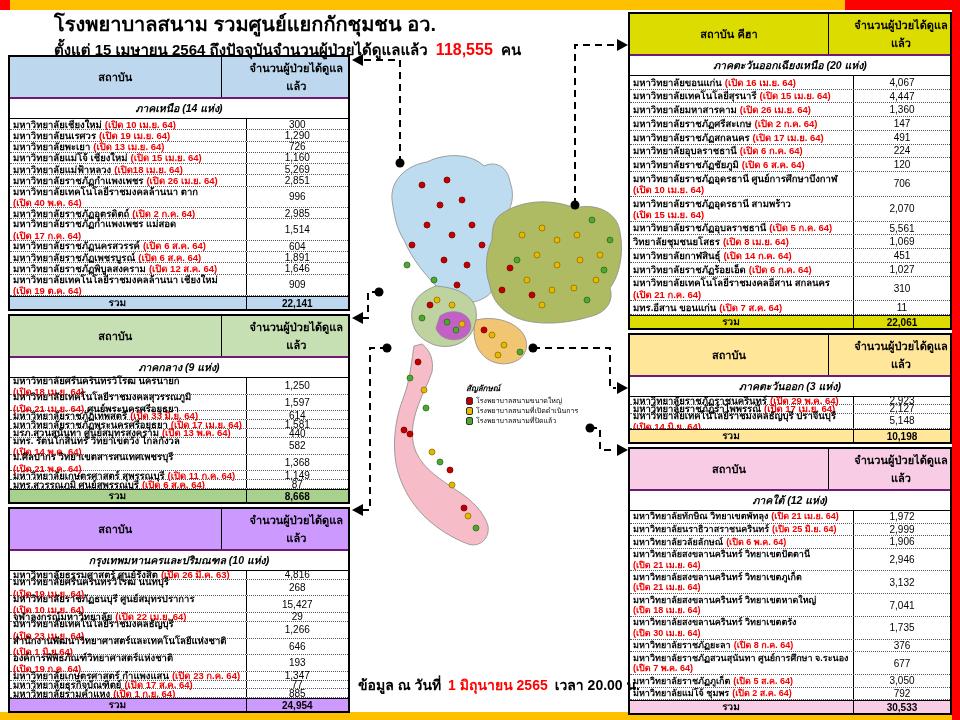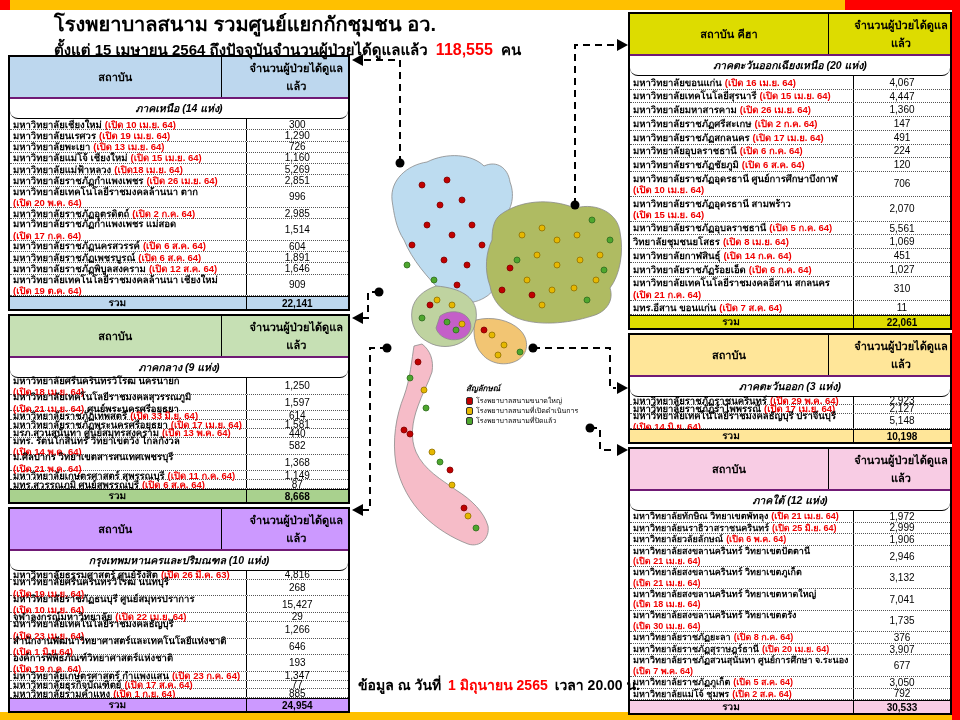--- a/index.html
+++ b/index.html
@@ -27,21 +27,21 @@
   [data-table="1"]{left:8px;  top:314px;width:342px;height:190px;font-size:9.5px;}
   [data-table="2"]{left:8px;  top:507px;width:342px;height:206px;font-size:9.5px;}
   [data-table="3"]{left:628px;top:12px; width:324px;height:318px;font-size:9.5px;}
   [data-table="4"]{left:628px;top:333px;width:324px;height:111px;font-size:9.5px;}
   [data-table="5"]{left:628px;top:447px;width:324px;height:268px;font-size:9px;}
   .thead{flex:0 0 auto;display:flex;align-items:stretch;border-bottom:2px solid #701a75;font-weight:bold;font-size:11px;}
   .thead .hc{display:flex;align-items:center;justify-content:center;padding:2px 1px;text-align:center;}
   .hc.name{flex:1;}
   .hc.val{flex:0 0 30%;border-left:1.5px solid #000;padding-left:24px;}
   .section{flex:0 0 auto;text-align:center;font-style:italic;font-weight:bold;font-size:10.5px;
-           border-bottom:1.2px solid #000;padding:1px 0;background:#fff;border-radius:8px;}
+           border-bottom:1.2px solid #000;padding:1px 0;background:#fff;}
   .row{flex:1 1 auto;display:flex;align-items:stretch;border-bottom:1px dotted #555;min-height:0;}
   .row:last-of-type{border-bottom:none;}
   .cell{min-width:0;}
   .cell.name{flex:1;display:flex;flex-wrap:wrap;align-content:center;align-items:center;
              column-gap:3px;padding:0 3px;line-height:1.18;}
   .cell.val{flex:0 0 30%;display:flex;align-items:center;justify-content:center;
             border-left:1.5px solid #000;font-size:10px;}
   .inst{font-weight:bold;}
   .open{color:#F00000;font-weight:bold;}
   .trow{flex:0 0 auto;display:flex;border-top:1.2px solid #000;font-weight:bold;gap:21px;}
@@ -245,21 +245,21 @@
       <div class="cell name">
         <span class="inst">มหาวิทยาลัยราชภัฏกำแพงเพชร</span>
         <span class="open">(เปิด 26 เม.ย. 64)</span>
 
       </div>
       <div class="cell val">2,851</div>
     </div>
     <div class="row">
       <div class="cell name">
         <span class="inst">มหาวิทยาลัยเทคโนโลยีราชมงคลล้านนา ตาก</span>
-        <span class="open">(เปิด 20 พ.ค. 64)</span>
+        <span class="open">(เปิด 40 พ.ค. 64)</span>
 
       </div>
       <div class="cell val">996</div>
     </div>
     <div class="row">
       <div class="cell name">
         <span class="inst">มหาวิทยาลัยราชภัฏอุตรดิตถ์</span>
         <span class="open">(เปิด 2 ก.ค. 64)</span>
 
       </div>
@@ -717,28 +717,20 @@
       </div>
       <div class="cell val">1,735</div>
     </div>
     <div class="row">
       <div class="cell name">
         <span class="inst">มหาวิทยาลัยราชภัฏยะลา</span>
         <span class="open">(เปิด  8 ก.ค. 64)</span>
 
       </div>
       <div class="cell val">376</div>
-    </div>
-    <div class="row">
-      <div class="cell name">
-        <span class="inst">มหาวิทยาลัยราชภัฏสุราษฎร์ธานี</span>
-        <span class="open">(เปิด 20 เม.ย. 64)</span>
-
-      </div>
-      <div class="cell val">3,907</div>
     </div>
     <div class="row">
       <div class="cell name">
         <span class="inst">มหาวิทยาลัยราชภัฏสวนสุนันทา  ศูนย์การศึกษา จ.ระนอง</span>
         <span class="open">(เปิด 7 พ.ค. 64)</span>
 
       </div>
       <div class="cell val">677</div>
     </div>
     <div class="row">

